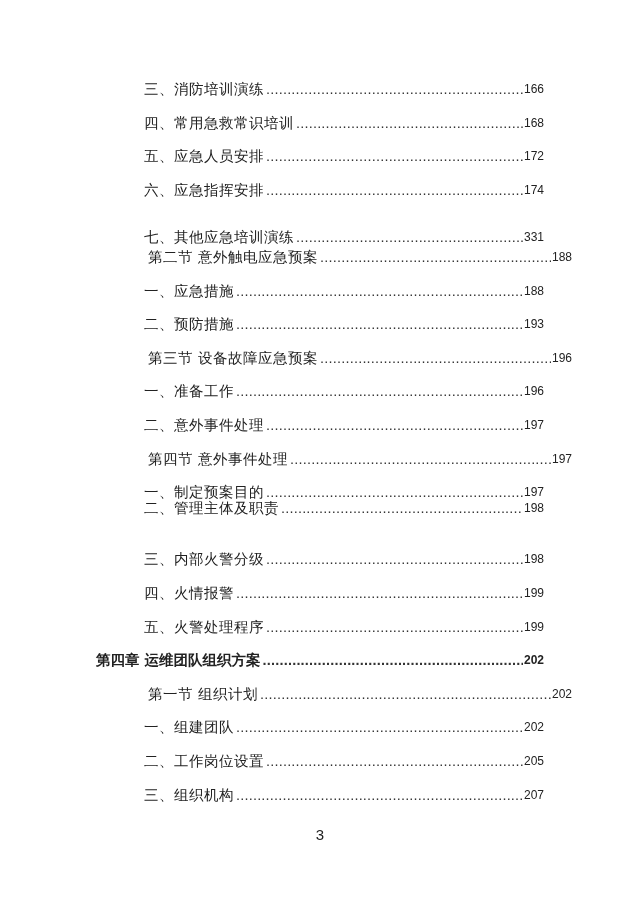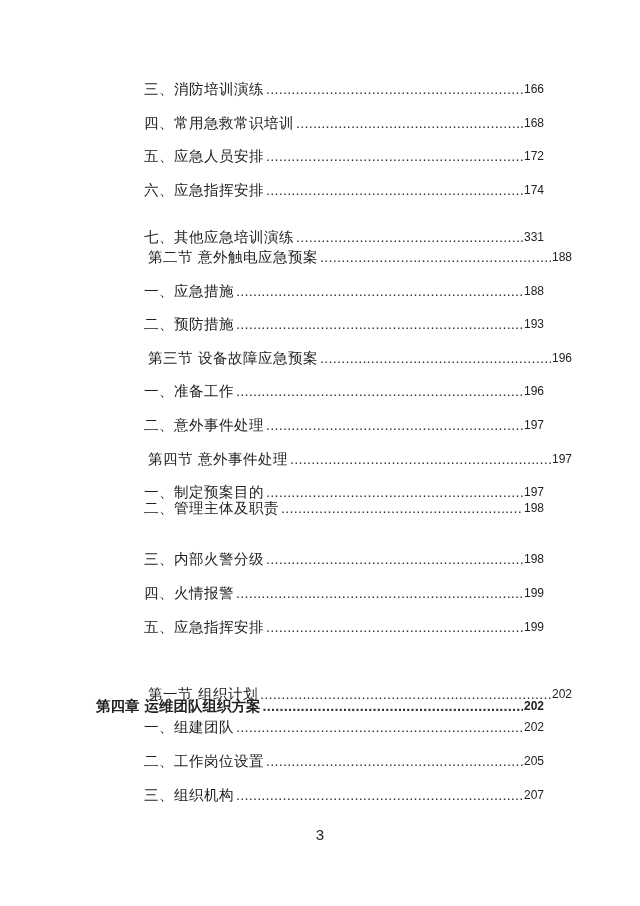--- a/index.html
+++ b/index.html
@@ -9,21 +9,21 @@
   .row { position: absolute; height: 22px; display: flex; 
          font-size: 14.5px; line-height: 22px; }
   .row .label { white-space: nowrap; padding-right: 2px; letter-spacing: 0.5px; }
   .row .leader { flex: 1; overflow: hidden; white-space: nowrap;
                  font-family: "Liberation Sans", sans-serif; color: #333;
                  letter-spacing: 0.2px; }
   .row .leader::after { content: "....................................................................................................................................................................................................................................................................."; }
   .row .page { font-family: "Liberation Sans", sans-serif; font-size: 12px; padding-left: 1px; }
   .lvl3 { left: 144px; width: 400px; }
   .lvl2 { left: 132px; width: 424px; margin-left: 16px; }
-  .lvl1 { left: 96px; width: 448px; font-weight: bold; font-family: "DejaVu Sans", "Liberation Sans", sans-serif; margin-top: 46px; }
+  .lvl1 { left: 96px; width: 448px; font-weight: bold; font-family: "DejaVu Sans", "Liberation Sans", sans-serif; }
   .lvl1 .label { letter-spacing: 0; font-weight: bold; }
   .lvl1 .page { font-weight: bold; }
   .lvl1 .leader { font-weight: bold; }
   .pagenum { position: absolute; top: 826px; left: 0; width: 640px; text-align: center;
              font-family: "Liberation Sans", sans-serif; font-size: 15px; color: #222; }
 </style>
 </head>
 <body>
 
 <div class="toc">
@@ -101,21 +101,21 @@
     <span class="label">三、内部火警分级</span>
     <span class="leader"></span>
     <span class="page">198</span>
   </div>
   <div class="row lvl3" style="top:504px">
     <span class="label">四、火情报警</span>
     <span class="leader"></span>
     <span class="page">199</span>
   </div>
   <div class="row lvl3" style="top:537.6px">
-    <span class="label">五、应急指挥安排</span>
+    <span class="label">五、火警处理程序</span>
     <span class="leader"></span>
     <span class="page">199</span>
   </div>
   <div class="row lvl1" style="top:571.2px">
     <span class="label">第四章  运维团队组织方案</span>
     <span class="leader"></span>
     <span class="page">202</span>
   </div>
   <div class="row lvl2" style="top:604.8px">
     <span class="label">第一节  组织计划</span>

